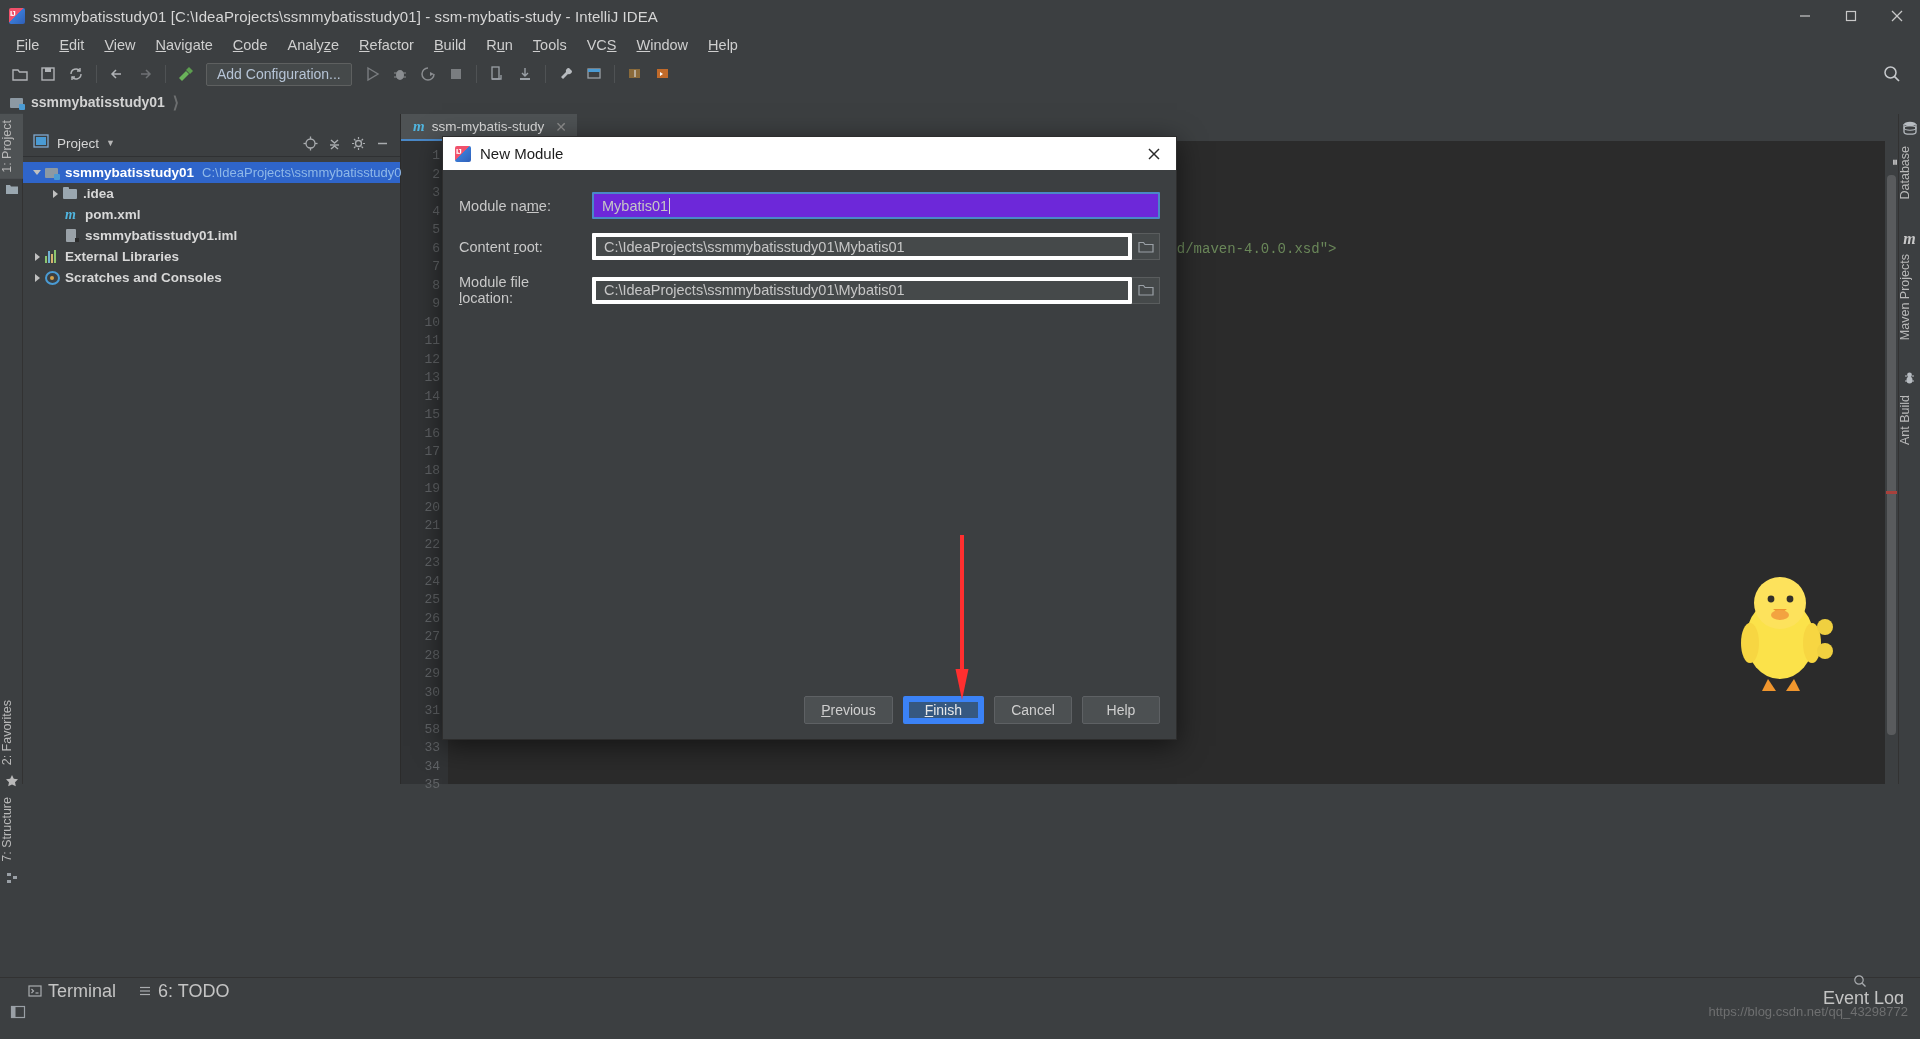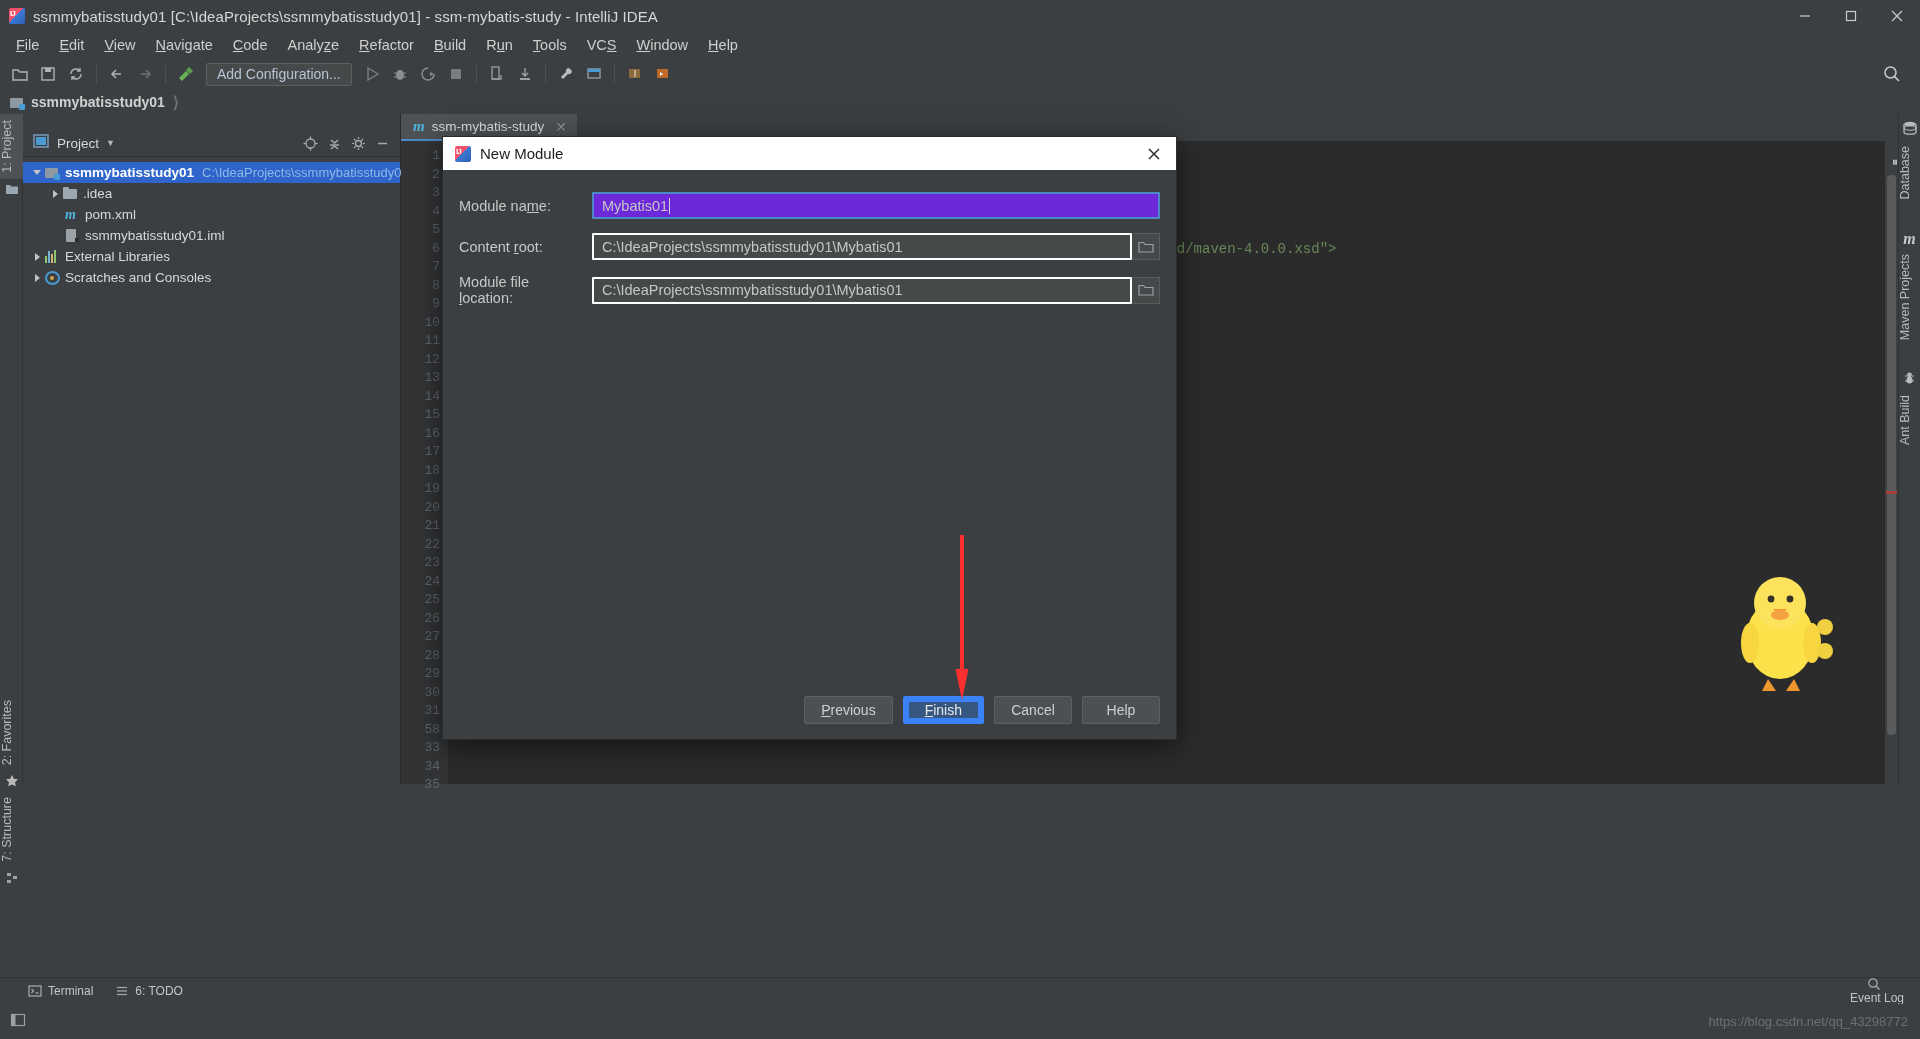--- a/index.html
+++ b/index.html
@@ -97,21 +97,21 @@
   .pp-caret { margin-left: 7px; color: #b7b7b7; font-size: 9px; }
   .pp-actions { margin-left: auto; display: flex; padding-right: 6px; }
   .pp-act { width: 24px; height: 24px; display: flex; align-items: center; justify-content: center; color: #a9acaf; }
 
   .tree { padding-top: 5px; font-size: 13.5px; }
   .trow { height: 21px; display: flex; align-items: center; padding-left: 6px; white-space: nowrap; }
   .trow.sel { background: #2f65ca; }
   .tw { width: 16px; display: flex; align-items: center; justify-content: center; flex: 0 0 16px; }
   .tri { width: 0; height: 0; border-left: 5px solid #c0c0c0; border-top: 4px solid transparent; border-bottom: 4px solid transparent; }
   .tri.open { border-left: 4px solid transparent; border-right: 4px solid transparent; border-top: 5px solid #c0c0c0; border-bottom: none; }
-  .tname { color: #d8d8d8; margin-left: 5px; }
+  .tname { color: #d8d8d8; margin-left: 5px; font-weight: bold; }
   .tname.b { font-weight: bold; color: #ffffff; }
   .tpath { color: #8fb8e8; margin-left: 8px; font-size: 13px; }
   .indent1 { padding-left: 24px; }
   .indent2 { padding-left: 42px; }
 
   
   .ic { width: 15px; height: 15px; position: relative; flex: 0 0 15px; }
   .ic.folder::before {
     content: ""; position: absolute; left: 0; top: 3px; width: 14px; height: 10px;
     background: #9aa7b0; border-radius: 1px;
@@ -178,27 +178,27 @@
     display: flex; flex-direction: column; align-items: center; padding-top: 6px;
   }
   .rr-item { display:flex; flex-direction:column; align-items:center; margin-bottom: 24px; }
 
   
   .bottom-bar {
     position: absolute; bottom: 35px; left: 0; width: 1920px; height: 27px;
     background: #3c3f41; display: flex; align-items: center; padding-left: 28px;
     border-top: 1px solid #323232;
   }
-  .bb-item { display:flex; align-items:center; font-size:12px; color:#c4c4c4; margin-right: 22px; }
+  .bb-item { display:flex; align-items:center; font-size:18px; color:#c4c4c4; margin-right: 22px; }
   .bb-item .gi { margin-right: 6px; color:#a9acaf; display:flex; }
   .bb-right { margin-left:auto; margin-right: 16px; display:flex; align-items:center; }
 
   .status-bar {
     position: absolute; bottom: 0; left: 0; width: 1920px; height: 35px;
-    background: #3c3f41; display:flex; align-items:center; padding-left:10px;
+    background: #3c3f41; display:flex; align-items:flex-start; padding-left:10px;
   }
   .watermark { margin-left:auto; margin-right:12px; font-size:13px; color:#6e6f70; }
 
   
   .lb-rail { position:absolute; left:0; top:580px; width:23px; }
   .dialog {
     position: absolute; left: 442px; top: 136px; width: 735px; height: 604px;
     background: #3c3f41; border: 1px solid #2d2d2d;
     box-shadow: 0 6px 26px rgba(0,0,0,.55);
   }
@@ -214,21 +214,21 @@
   .dlg-title-text { font-size: 15px; color: #1c1c1c; }
   .dlg-close { margin-left:auto; width:44px; height:33px; display:flex; align-items:center; justify-content:center; color:#2b2b2b;}
 
   .dlg-body { position:relative; height: 571px; padding: 22px 16px 0 16px; }
   .frow { display:flex; align-items:center; margin-bottom: 14px; }
   .flabel {
     width: 133px; font-size: 14.5px; color: #c8c8c8; text-align:left; padding-right:8px; flex:0 0 133px;
   }
   .flabel u { text-decoration: underline; }
   .finput {
-    flex:1; height: 27px; background:#45494a; border:2px solid #ffffff; border-radius:1px;
+    flex:1; height: 27px; background:#45494a; border:4px solid #ffffff; border-radius:1px;
     display:flex; align-items:center; padding: 0 8px; font-size:14.5px; color:#c6c6c6;
     position:relative;
   }
   .finput.active { border: 2px solid #4a88c7; background:#6d28d9; }
   .caret { width:1px; height:16px; background:#d2d2d2; margin-left:1px; }
   .browse {
     width: 28px; height: 27px; border:1px solid #5a5d5e; border-left:none; background:#45494a;
     display:flex; align-items:center; justify-content:center; flex:0 0 28px;
   }
 

